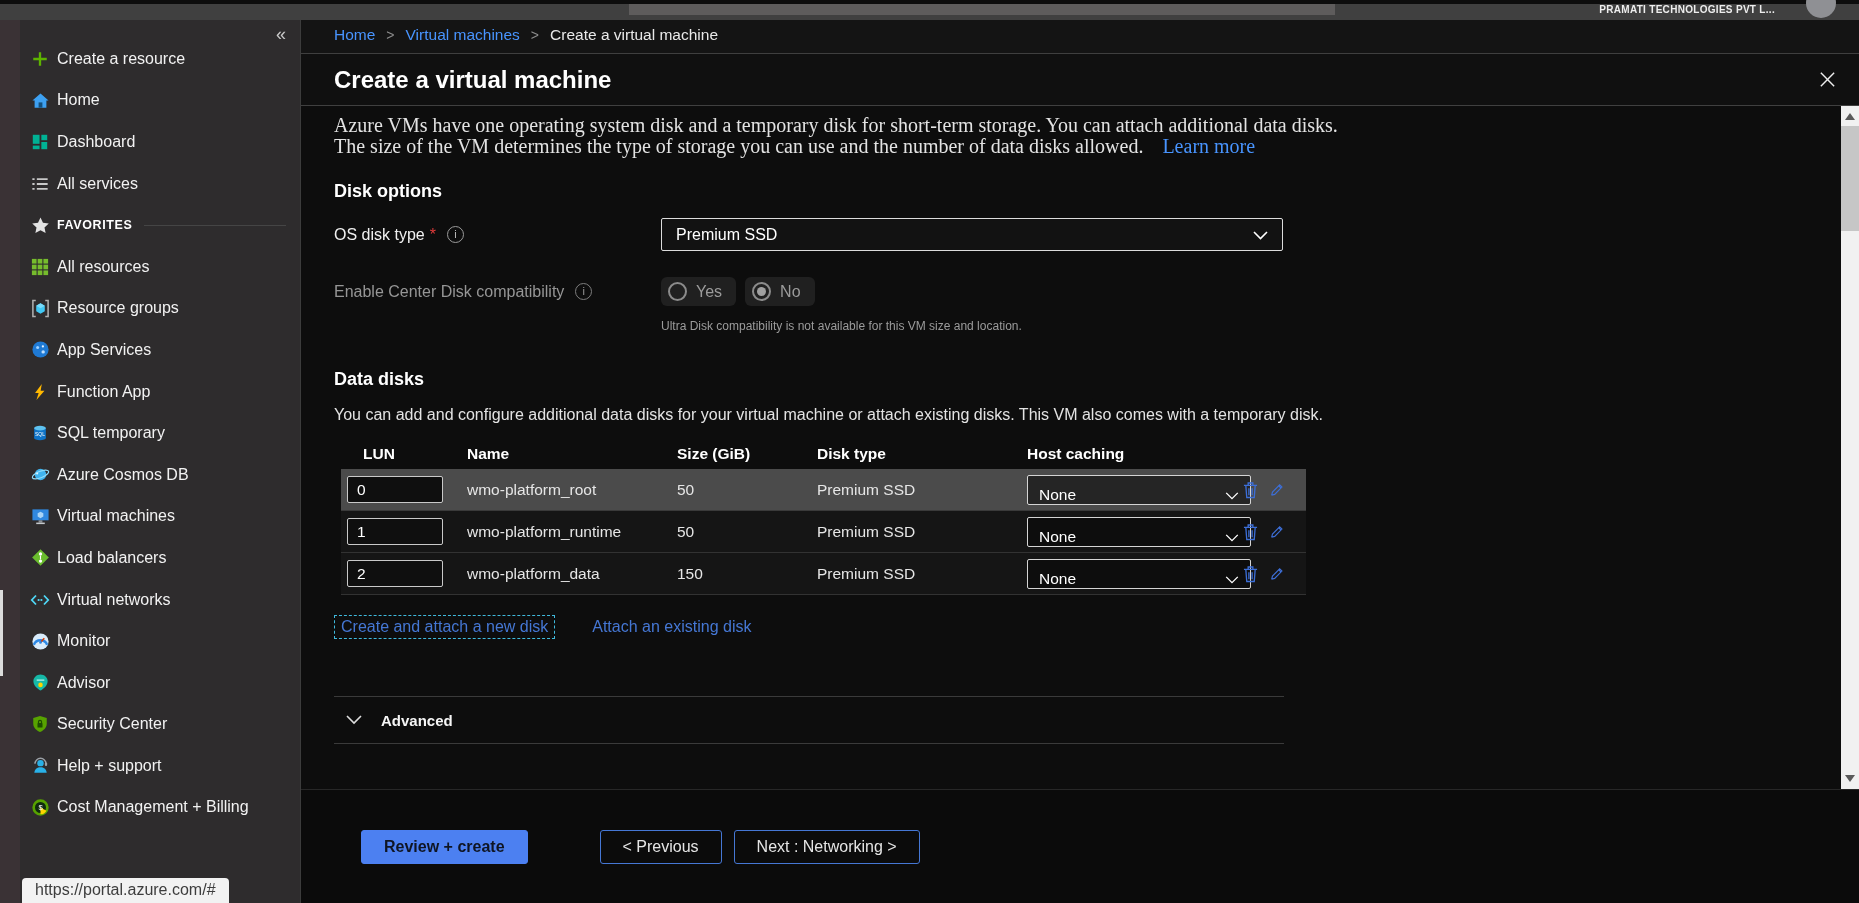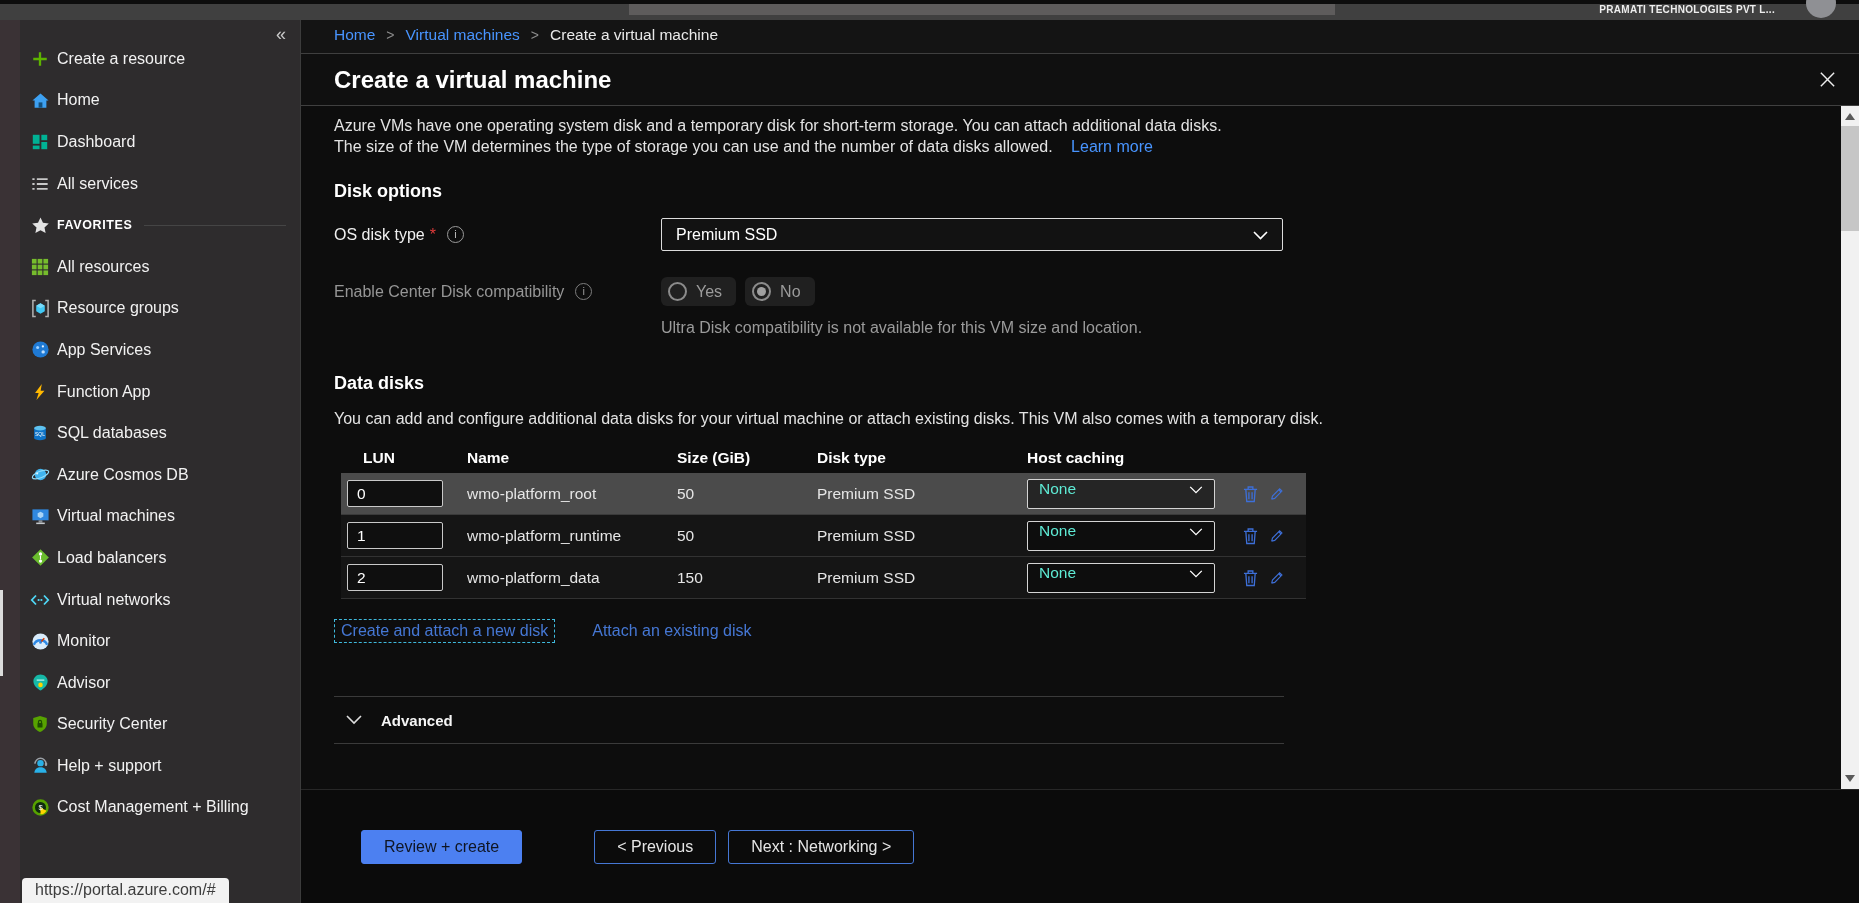--- a/index.html
+++ b/index.html
@@ -41,21 +41,21 @@
   .bc-current { color:#e9e9e9; }
 
   .panel-header { height:53px; background:#101010; border-top:1px solid #3f3f3f;
                   border-bottom:1px solid #404040; display:flex; align-items:center;
                   padding:0 22px 0 33px; }
   .panel-title { flex:1; font-size:24px; font-weight:700; color:#ffffff; }
   .close-x { cursor:pointer; display:flex; align-items:center; }
 
   
   .content { position:relative; height:683px; background:#0d0d0d; padding:9px 60px 0 33px; overflow:hidden; }
-  .intro { font-size:16px; color:#e3e3e3; line-height:21px; width:1300px; }
+  .intro { font-size:20px; color:#e3e3e3; line-height:21px; width:1300px;font-family:Liberation Serif, serif; }
   .link { color:var(--accent,#4894fe); cursor:pointer; }
   .section-h { margin-top:24px; font-size:18px; font-weight:700; color:#ffffff; }
 
   .form-row { display:flex; align-items:center; margin-top:16px; }
   .form-label { width:327px; font-size:16px; color:#f0f0f0; display:flex; align-items:center; }
   .req { color:#e23b3b; margin-left:5px; }
   .info-i { display:inline-block; width:17px; height:17px; border:1px solid #9a9a9a; border-radius:50%;
             color:#bdbdbd; font-size:11px; text-align:center; line-height:15px; margin-left:11px;
             font-style:normal; flex-shrink:0; }
   .select-box { width:622px; height:33px; border:1px solid #dcdcdc; border-radius:2px; background:#121212;
@@ -65,38 +65,38 @@
   .row-ultra { margin-top:26px; }
   .row-ultra .form-label { color:#969696; }
   .row-ultra .info-i { border-color:#7d7d7d; color:#9a9a9a; }
   .radio-group { display:flex; gap:9px; }
   .radio-chip { display:flex; align-items:center; gap:9px; background:#202020;
                 padding:5px 14px 5px 7px; cursor:default;border-radius:6px; }
   .radio-circle { width:19px; height:19px; border:2px solid #8b8b8b; border-radius:50%;
                   display:flex; align-items:center; justify-content:center; }
   .radio-circle.checked::after { content:""; width:9px; height:9px; border-radius:50%; background:#a0a0a0; }
   .radio-label { font-size:16px; color:#9b9b9b; }
-  .ultra-note { margin-top:13px; margin-left:327px; font-size:16px; color:#9b9b9b; }
+  .ultra-note { margin-top:13px; margin-left:327px; font-size:12px; color:#9b9b9b; }
 
   .dd-desc { margin-top:13px; font-size:16px; color:#e3e3e3; line-height:23px; width:1070px; }
 
   .dtable { margin-top:13px; margin-left:7px; width:965px; }
   .t-head, .t-row { display:grid; grid-template-columns:120px 210px 140px 210px 212px 1fr; align-items:center; }
   .t-head { height:30px; font-size:15.5px; font-weight:700; color:#ffffff; }
   .t-head .cell:first-child { padding-left:22px; }
   .cell { padding-left:6px; }
   .t-row { height:42px; background:#151515; border-bottom:1px solid #323232; }
   .t-row.hl { background:#4b4b4b; border-bottom:1px solid #3a3a3a; }
   .lun-input { width:96px; height:27px; border:1px solid #c9c9c9; border-radius:2px; background:#0f0f0f;
                color:#ffffff; font-size:15.5px; padding-left:9px;
                font-family:"Liberation Sans", sans-serif; }
   .t-row .txt { font-size:15.5px; color:#e6e6e6; }
-  .hc-select { width:188px; height:30px; border:1px solid #d4d4d4; border-radius:2px;
-               background:rgba(8,8,8,.55); color:#5eead4; font-size:15.5px; display:flex;
-               align-items:flex-start; justify-content:space-between; padding:0 11px; cursor:pointer; }
+  .hc-select { width:224px; height:30px; border:1px solid #d4d4d4; border-radius:2px;
+               background:rgba(8,8,8,.55); color:#ffffff; font-size:15.5px; display:flex;
+               align-items:flex-end; justify-content:space-between; padding:0 11px; cursor:pointer; }
   .row-icons { display:flex; align-items:center; gap:11px; padding-left:10px; }
   .icon-btn { display:flex; align-items:center; cursor:pointer; }
 
   .links-row { margin-top:20px; display:flex; align-items:center; }
   .create-link { color:var(--content-link,#4577d4); font-size:16px;
                  border:1px dashed var(--focus-dashed,#3fb9dc); padding:2px 6px; cursor:pointer; }
   .attach-link { color:var(--content-link,#4577d4); font-size:16px; margin-left:37px; cursor:pointer; }
 
   .advanced { position:absolute; left:33px; top:590px; width:950px; }
   .adv-rule { height:1px; background:#3a3a3a; }
@@ -112,21 +112,21 @@
              border-left:5px solid transparent; border-right:5px solid transparent;
              border-top:7px solid #5a5a5a; }
   .sb-thumb { position:absolute; top:20px; left:0; width:18px; height:105px; background:#c6c6c6; }
 
   
   .footer { height:114px; background:#0b0b0b; border-top:1px solid #272727;
             display:flex; align-items:flex-start; padding:40px 0 0 60px; }
   .btn { font-size:16px; border-radius:3px; padding:7px 22px; cursor:pointer; white-space:nowrap;
          font-family:"Liberation Sans", sans-serif; }
   .btn-primary { background:var(--primary-btn,#4c80f1); border:1px solid var(--primary-btn,#4c80f1);
-                 color:#0f1523; font-weight:400; }
+                 color:#0f1523; font-weight:700; }
   .btn-outline { background:transparent; border:1px solid var(--outline-btn-border,#4577d4);
                  color:#e5e5e5; }
   .btn-prev { margin-left:72px; }
   .btn-next { margin-left:12px; }
 
   
   .status-tip { position:absolute; left:22px; bottom:0; background:#f2f2f2; color:#3d3d3d;
                 font-size:16px; padding:3px 13px 4px; border-radius:4px 4px 0 0; z-index:40; }
 </style>
 </head>
@@ -255,21 +255,21 @@
 
         <div class="nav-item">
           <span class="nico">
             <svg width="18" height="18" viewBox="0 0 20 20">
                 <path d="M3.5 4.5h13v11h-13z" fill="#0f74c8"></path>
                 <ellipse cx="10" cy="15.5" rx="6.5" ry="2.6" fill="#0f74c8"></ellipse>
                 <ellipse cx="10" cy="4.5" rx="6.5" ry="2.6" fill="#5ec2ef"></ellipse>
                 <text x="10" y="13.5" font-size="5.5" fill="#ffffff" text-anchor="middle" font-family="sans-serif">SQL</text>
               </svg>
           </span>
-          <span class="nlabel">SQL databases</span>
+          <span class="nlabel">SQL temporary</span>
         </div>
 
         <div class="nav-item">
           <span class="nico">
             <svg width="19" height="19" viewBox="0 0 20 20">
                 <circle cx="10" cy="10" r="6" fill="#3fb4ef"></circle>
                 <ellipse cx="10" cy="10" rx="9.2" ry="3.4" fill="none" stroke="#8fdcfa" stroke-width="1.3" transform="rotate(-22 10 10)"></ellipse>
                 <circle cx="6.5" cy="9" r="1.1" fill="#d8f3ff"></circle>
               </svg>
           </span>

